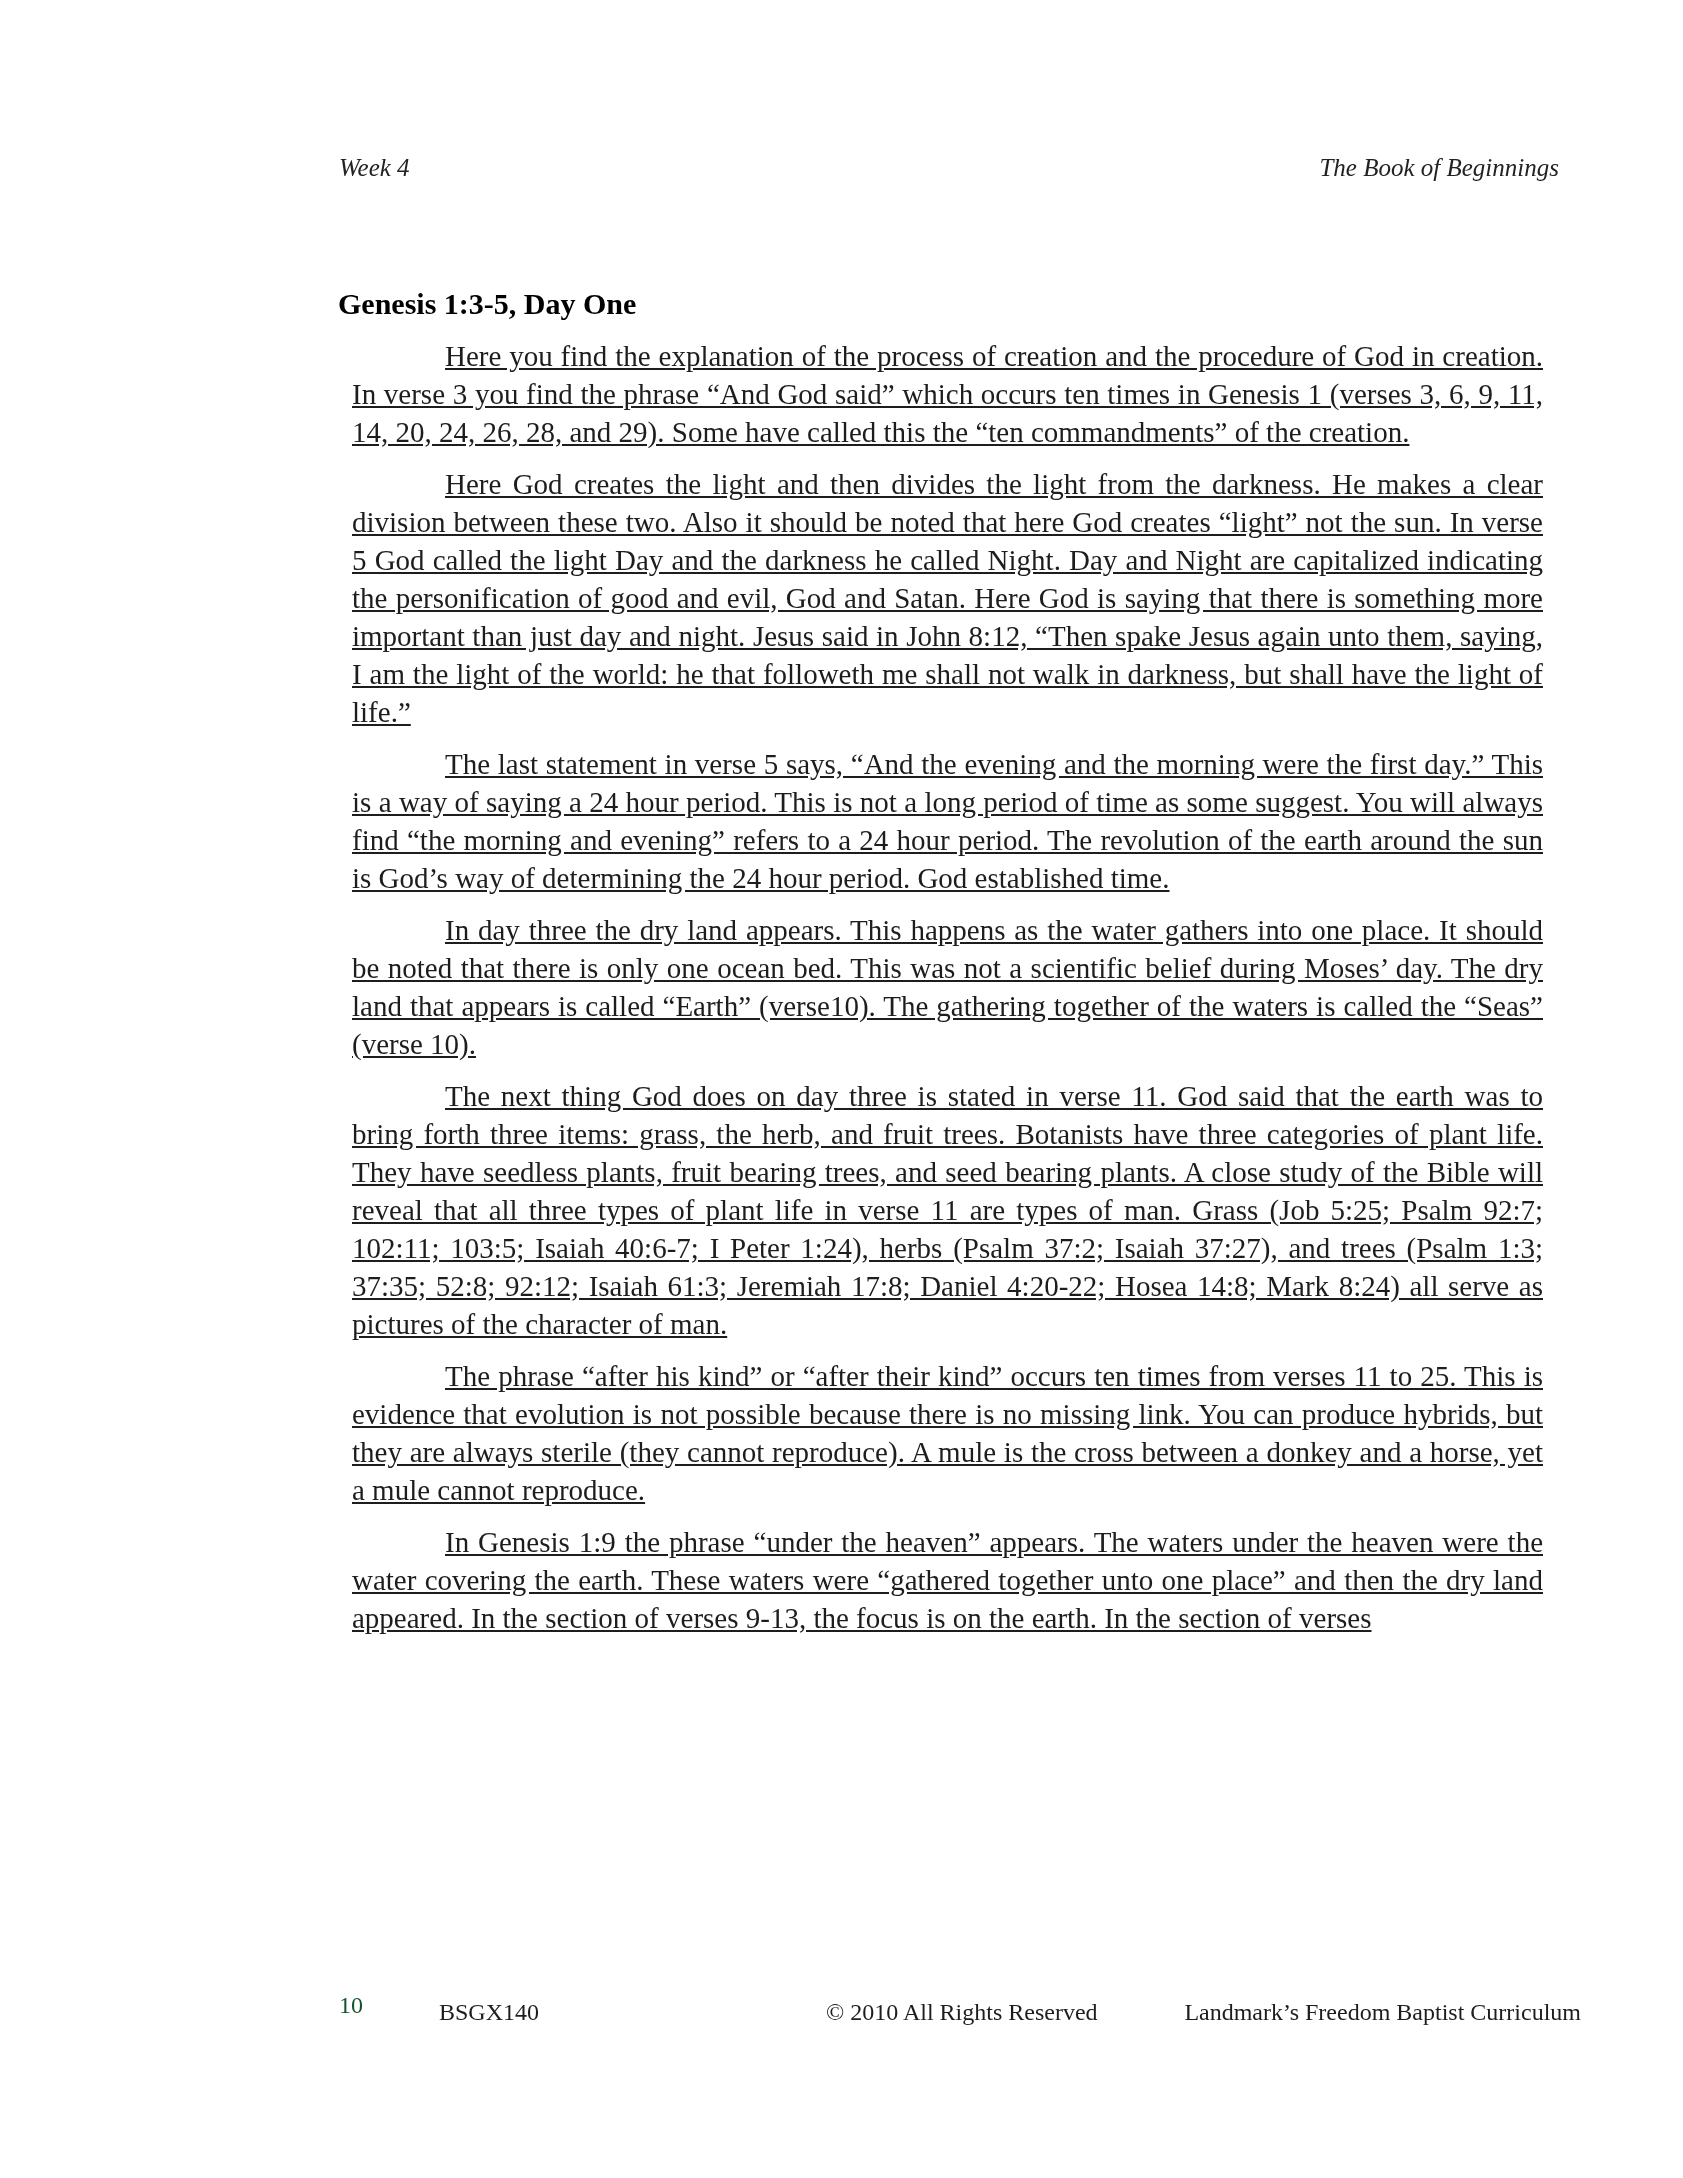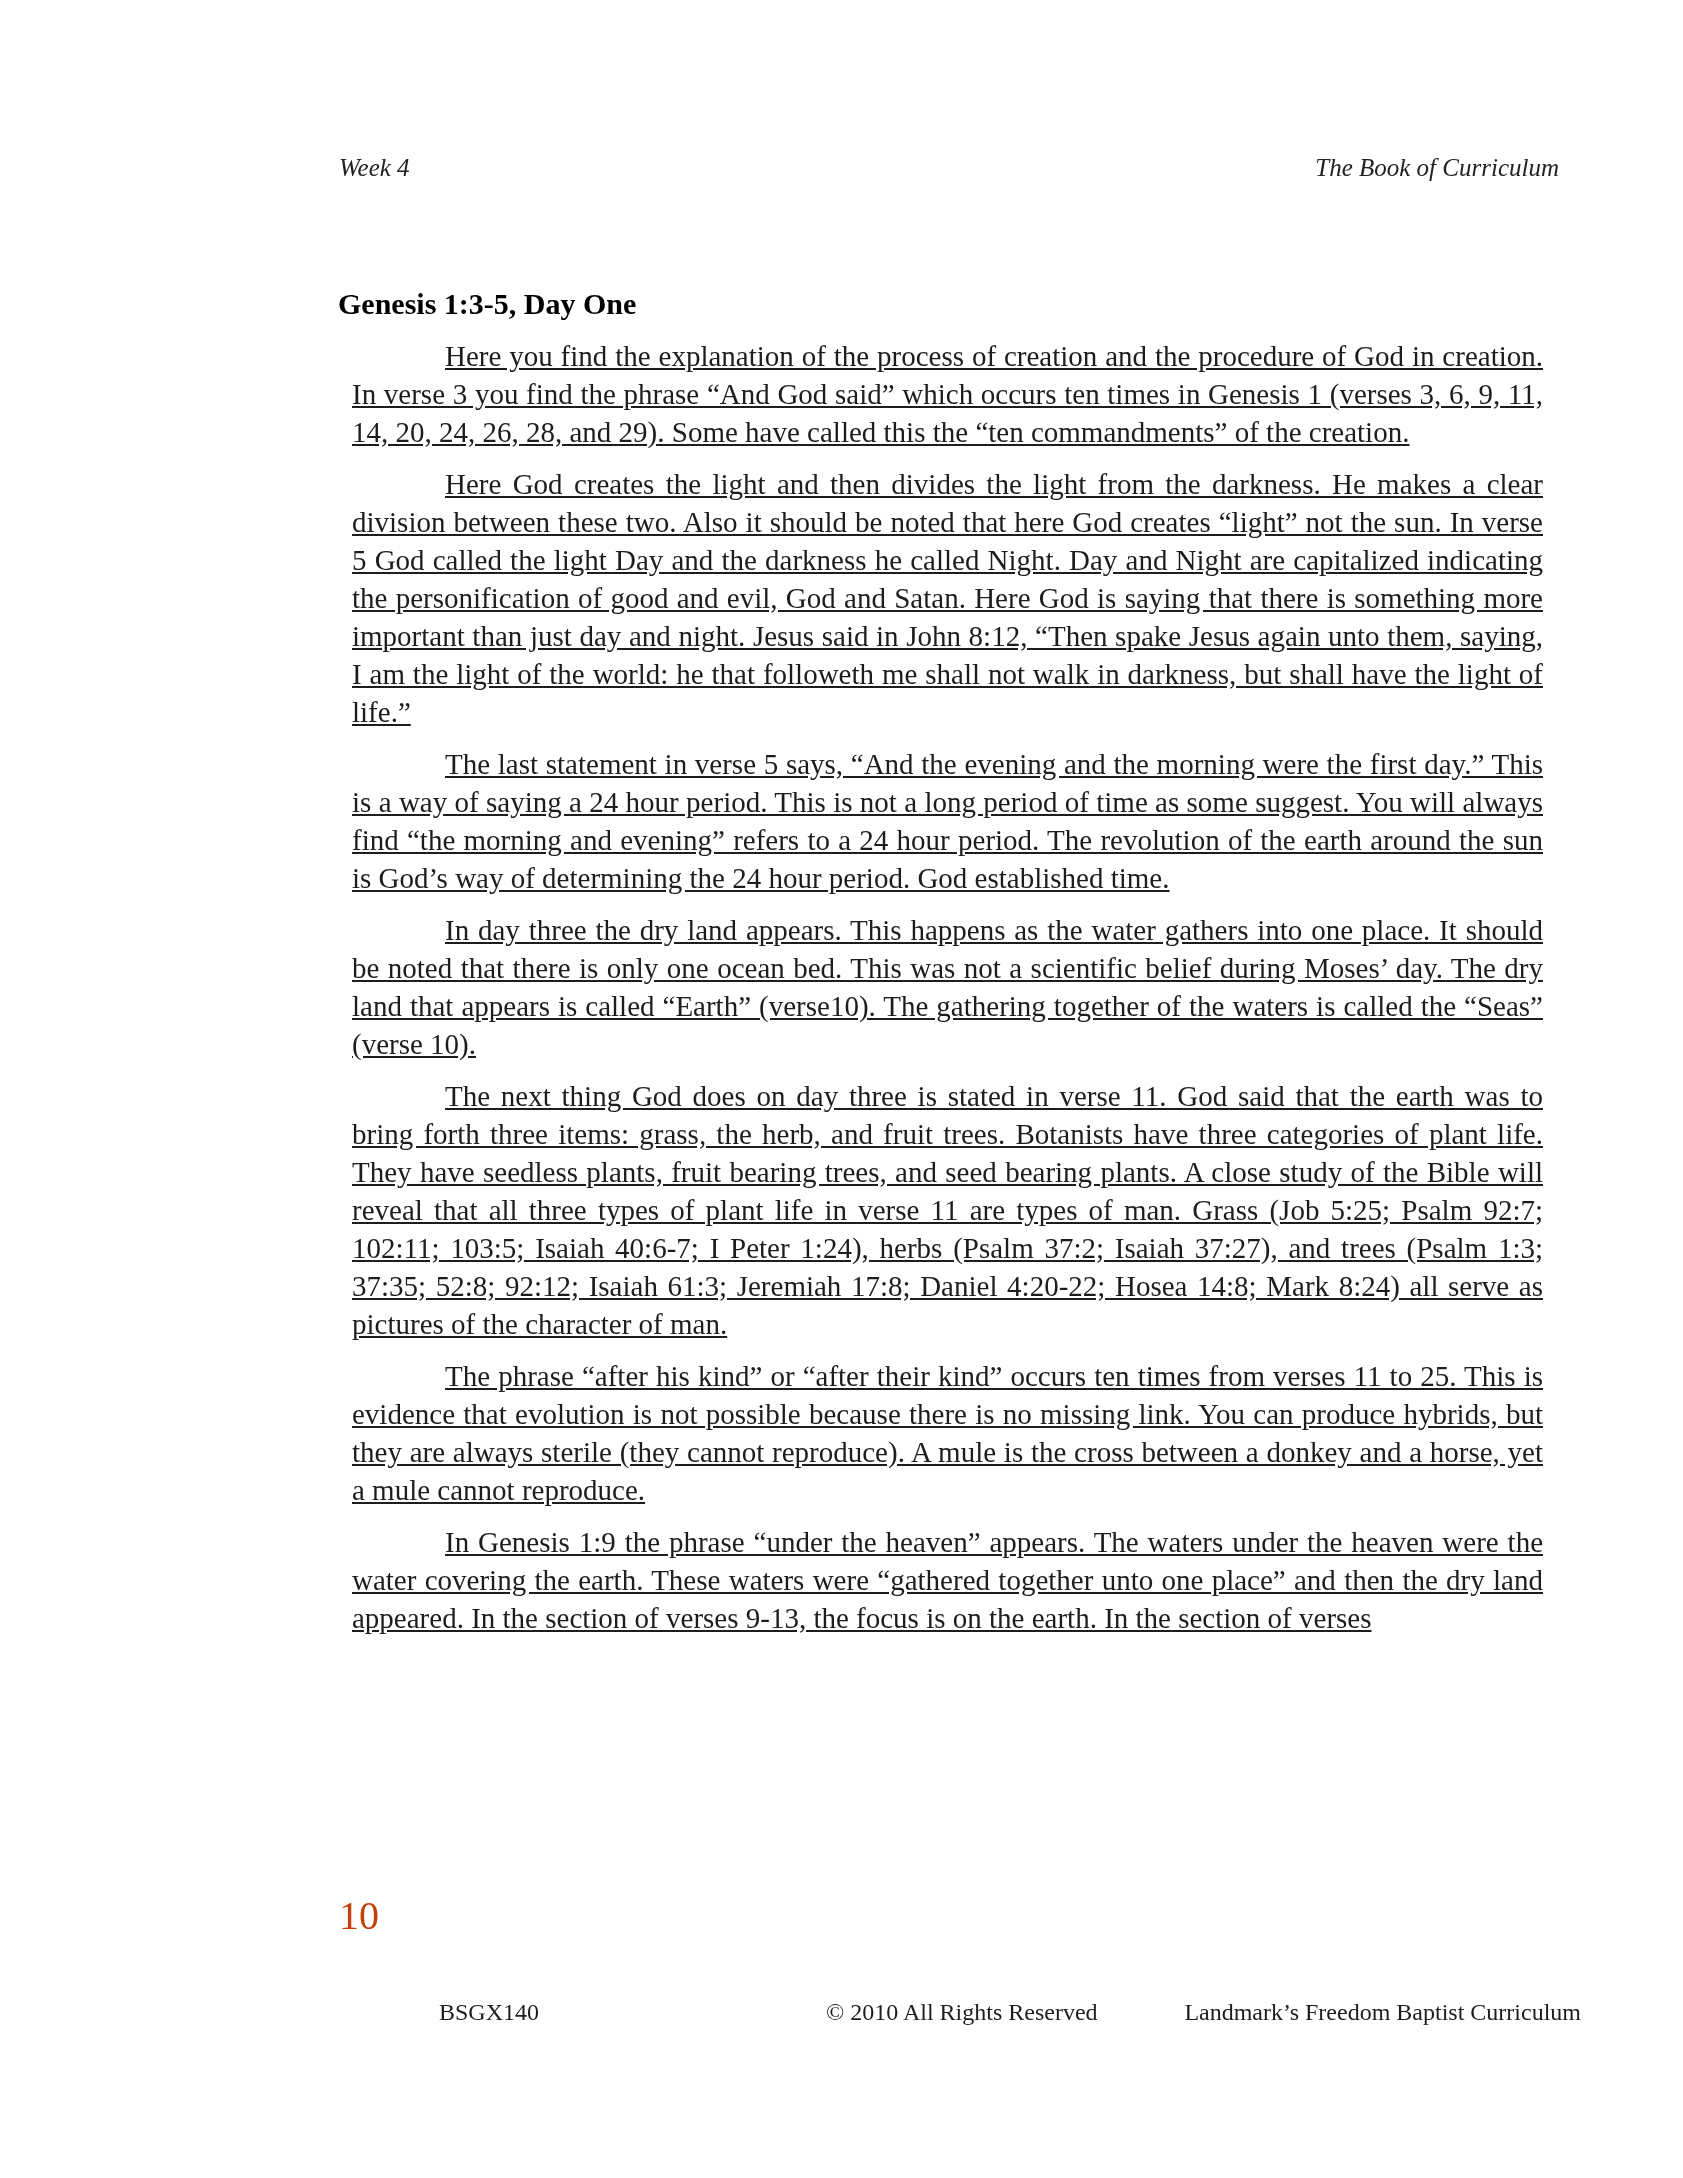--- a/index.html
+++ b/index.html
@@ -54,24 +54,24 @@
     margin-top: 0;
   }
   .content p {
     margin: 14px;
     padding: 0;
     text-indent: 93px;
     text-decoration: underline;
   }
   .footer-page-number {
     position: absolute;
-    top: 1892px;
+    top: 1992px;
     left: 339px;
-    font-size: 40px;
-    color: #c2410c;
+    font-size: 24px;
+    color: #14532d;
   }
   .footer-code {
     position: absolute;
     top: 1999px;
     left: 439px;
     font-size: 24px;
     color: #1d1d1d;
   }
   .footer-copyright {
     position: absolute;
@@ -88,21 +88,21 @@
     color: #1d1d1d;
   }
 </style>
 </head>
 <body>
 
 <div class="page">
 
   <span class="running-header-left">Week 4</span>
 
-  <span class="running-header-right">The Book of Curriculum</span>
+  <span class="running-header-right">The Book of Beginnings</span>
 
   <main class="content">
 
     <h3 class="first">Genesis 1:3-5, Day One</h3>
     <p>Here you find the explanation of the process of creation and the procedure of God in creation. In verse 3 you find the phrase “And God said” which occurs ten times in Genesis 1 (verses 3, 6, 9, 11, 14, 20, 24, 26, 28, and 29). Some have called this the “ten commandments” of the creation.</p>
     <p>Here God creates the light and then divides the light from the darkness. He makes a clear division between these two. Also it should be noted that here God creates “light” not the sun. In verse 5 God called the light Day and the darkness he called Night. Day and Night are capitalized indicating the personification of good and evil, God and Satan. Here God is saying that there is something more important than just day and night. Jesus said in John 8:12, “Then spake Jesus again unto them, saying, I am the light of the world: he that followeth me shall not walk in darkness, but shall have the light of life.”</p>
     <p>The last statement in verse 5 says, “And the evening and the morning were the first day.” This is a way of saying a 24 hour period. This is not a long period of time as some suggest. You will always find “the morning and evening” refers to a 24 hour period. The revolution of the earth around the sun is God’s way of determining the 24 hour period. God established time.</p>
 
 
     <p>In day three the dry land appears. This happens as the water gathers into one place. It should be noted that there is only one ocean bed. This was not a scientific belief during Moses’ day. The dry land that appears is called “Earth” (verse10). The gathering together of the waters is called the “Seas” (verse 10).</p>

